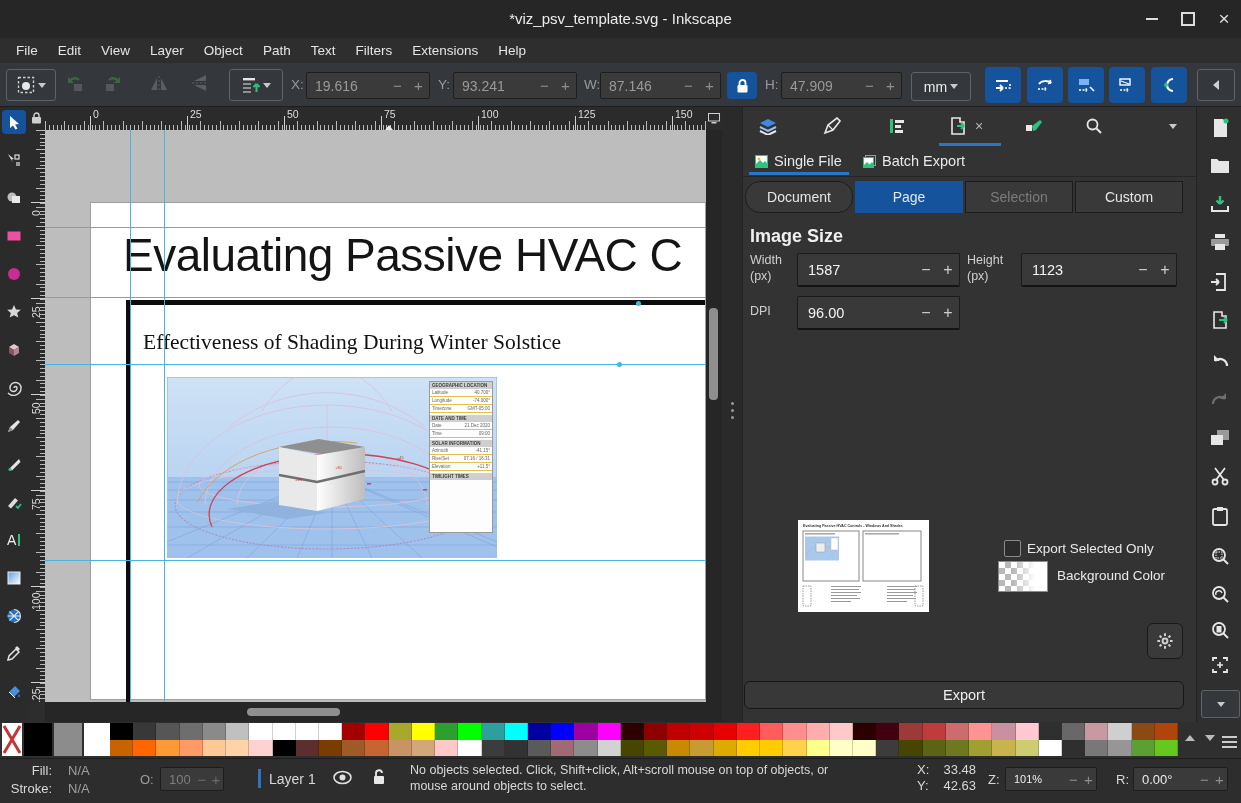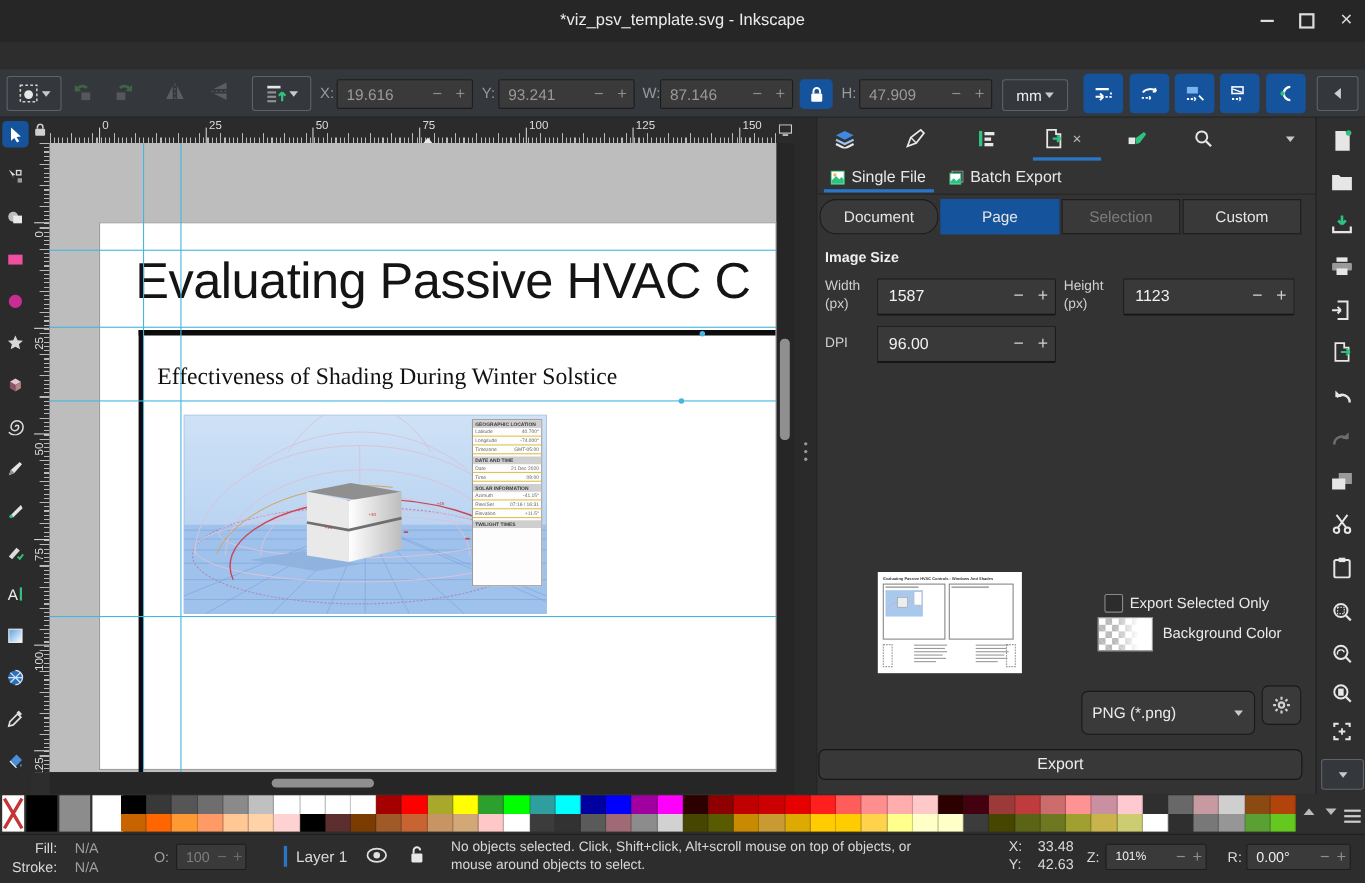--- a/index.html
+++ b/index.html
@@ -50,21 +50,21 @@
   .gutter{left:722px;top:107px;width:20px;height:615px;background:#2a2a2a;}
   .grip i{display:block;width:3px;height:3px;border-radius:50%;background:#9a9a9a;margin:4px auto 0;}
   
   .dock{left:742px;top:107px;width:454px;height:615px;background:#333;border-left:1px solid #242424;box-sizing:border-box;}
   .dtab{position:absolute;top:5px;width:30px;height:28px;display:flex;align-items:center;justify-content:center;}
   .underline{position:absolute;height:3px;background:#2a76c6;}
   .tabtxt{position:absolute;font-size:14.5px;color:#e8e8e8;white-space:nowrap;display:flex;align-items:center;gap:6px;}
   .areabtn{position:absolute;top:74px;width:108px;height:32px;border:1px solid #1c1c1c;background:#393939;display:flex;align-items:center;justify-content:center;font-size:14px;color:#e6e6e6;box-sizing:border-box;}
   .areabtn.active{background:#15539d;border-color:#15539d;}
   .areabtn.disabled{color:#7c7c7c;}
-  .heading{position:absolute;font-size:13px;font-weight:bold;color:#f0f0f0;}
+  .heading{position:absolute;font-size:18px;font-weight:bold;color:#f0f0f0;}
   .flabel{position:absolute;width:46px;font-size:12.5px;color:#cfcfcf;line-height:1.25;}
   .spin2{position:absolute;background:#393939;border:1px solid #1b1b1b;border-radius:2px;display:flex;align-items:center;box-sizing:border-box;border-bottom:2px solid #141414;}
   .spin2 .sv{flex:1;padding-left:10px;font-size:14.5px;color:#f2f2f2;}
   .spin2 .sm,.spin2 .sp{width:22px;text-align:center;color:#cfcfcf;font-size:16px;}
   .checkbox{position:absolute;width:17px;height:17px;border:1.5px solid #8a8a8a;border-radius:2px;background:#2c2c2c;box-sizing:border-box;}
   .cblabel{position:absolute;font-size:13.5px;color:#eaeaea;white-space:nowrap;}
   .checker{background-image:linear-gradient(45deg,#b9b9b9 25%,transparent 25%,transparent 75%,#b9b9b9 75%),linear-gradient(45deg,#b9b9b9 25%,transparent 25%,transparent 75%,#b9b9b9 75%);background-size:12px 12px;background-position:0 0,6px 6px;background-color:#fff;}
   .inputbox{position:absolute;background:#3a3a3a;border:1px solid #191919;border-radius:6px;display:flex;align-items:center;box-sizing:border-box;}
   .inputbox .tx{flex:1;padding-left:9px;font-size:14px;color:#ececec;white-space:nowrap;overflow:hidden;}
   .exportbtn{position:absolute;background:#383838;border:1px solid #161616;border-radius:6px;display:flex;align-items:center;justify-content:center;font-size:14.5px;color:#ededed;box-sizing:border-box;}
@@ -92,20 +92,32 @@
     <div class="abs title">*viz_psv_template.svg - Inkscape</div>
     <div class="abs winbtn" style="left:1135px;">
         <span style="display:block;width:12px;height:2px;background:#ddd;"></span>
       </div>
     <div class="abs winbtn" style="left:1171px;">
         <span style="display:block;width:10px;height:10px;border:2px solid #ddd;"></span>
       </div>
     <div class="abs winbtn" style="left:1207px;font-size:19px;">×</div>
   </div>
 
+  <div class="abs menubar">
+    <span class="menuitem">File</span>
+    <span class="menuitem">Edit</span>
+    <span class="menuitem">View</span>
+    <span class="menuitem">Layer</span>
+    <span class="menuitem">Object</span>
+    <span class="menuitem">Path</span>
+    <span class="menuitem">Text</span>
+    <span class="menuitem">Filters</span>
+    <span class="menuitem">Extensions</span>
+    <span class="menuitem">Help</span>
+  </div>
 
   <div class="abs toolbar">
     <div class="abs tbtn" style="left:6px;top:6px;width:48px;height:30px;">
       <span>
           <svg width="18" height="18" viewBox="0 0 18 18">
             <rect x="1.5" y="1.5" width="15" height="15" fill="none" stroke="#cfcfcf" stroke-dasharray="2.5 2" stroke-width="1.4"></rect>
             <circle cx="9" cy="10" r="4" fill="#e8e8e8"></circle>
           </svg>
         </span>
       <span class="caret"></span>
@@ -614,24 +626,20 @@
       </svg>
     </div>
 
     <div class="checkbox" style="left:261px;top:433px;"></div>
     <div class="cblabel" style="left:284px;top:434px;">Export Selected Only</div>
     <div class="abs checker" style="left:255px;top:454px;width:50px;height:31px;border:1.5px solid #8a8a8a;box-sizing:border-box;">
         <div style="width:100%;height:100%;background:linear-gradient(90deg,rgba(255,255,255,0) 30%,#fff 75%);"></div>
       </div>
     <div class="cblabel" style="left:314px;top:461px;">Background Color</div>
 
-    <div class="inputbox" style="left:240px;top:521px;width:158px;height:40px;">
-      <span class="tx">PNG (*.png)</span>
-      <span class="caret" style="margin-right:10px;"></span>
-    </div>
     <div class="inputbox" style="left:404px;top:516px;width:36px;height:36px;justify-content:center;">
       <svg width="18" height="18" viewBox="0 0 20 20">
           <path fill="#cfcfcf" d="M10 6.2A3.8 3.8 0 1 0 10 13.8 3.8 3.8 0 0 0 10 6.2zm0 2.2A1.6 1.6 0 1 1 10 11.6 1.6 1.6 0 0 1 10 8.4z"></path>
           <g stroke="#cfcfcf" stroke-width="2.2">
             <path d="M10 1.5v3M10 15.5v3M1.5 10h3M15.5 10h3M4 4l2.1 2.1M13.9 13.9L16 16M16 4l-2.1 2.1M6.1 13.9L4 16"></path>
           </g>
         </svg>
     </div>
     <div class="exportbtn" style="left:1px;top:574px;width:440px;height:28px;">Export</div>
   </div>

